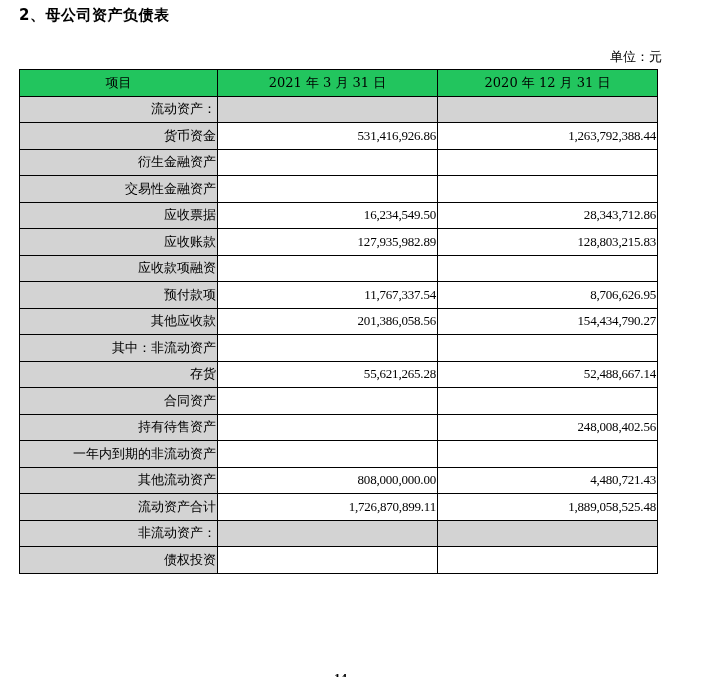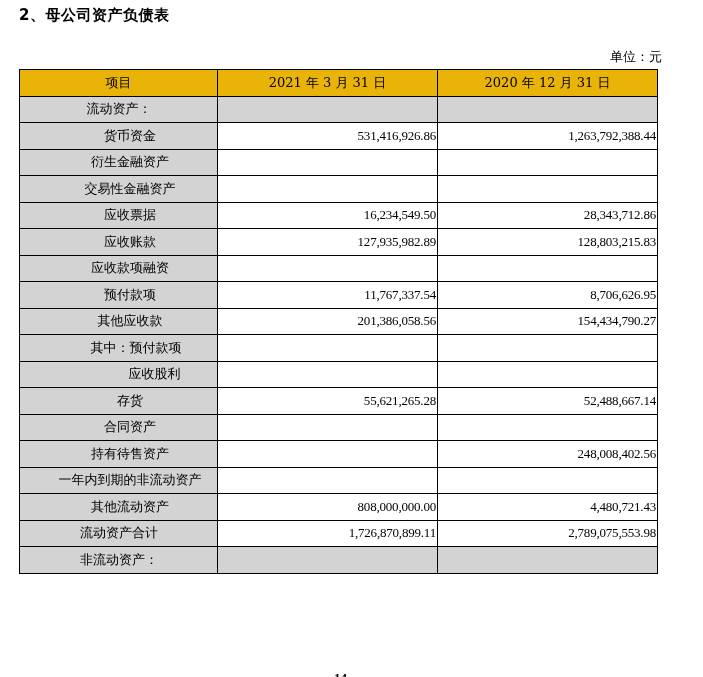--- a/index.html
+++ b/index.html
@@ -7,22 +7,22 @@
          font-family: "DejaVu Serif", "Liberation Serif", serif; color: #000; }
   .section-title { position: absolute; left: 19px; top: 6px; font-size: 15px; font-weight: bold;
                    font-family: "DejaVu Sans", "Liberation Sans", sans-serif; letter-spacing: 0.5px; }
   .unit { position: absolute; right: 41px; top: 48px; font-size: 13px; }
   table.bs { position: absolute; left: 19px; top: 69px; border-collapse: collapse; table-layout: fixed; width: 638px; }
   table.bs col.c0 { width: 198px; }
   table.bs col.c1 { width: 220px; }
   table.bs col.c2 { width: 220px; }
   table.bs th, table.bs td { border: 1.5px solid #000; height: 25.5px; padding: 0 1px; font-size: 13px;
                              white-space: nowrap; overflow: hidden; }
-  table.bs th { background: #eab308; font-weight: normal; }
-  td.label { background: #d3d3d3; text-align: center; }
+  table.bs th { background: #22c55e; font-weight: normal; }
+  td.label { background: #d3d3d3; text-align: right; }
   td.num { text-align: right; background: #fff; font-family: "Liberation Serif", "DejaVu Serif", serif; font-size: 13.5px; letter-spacing: -0.2px; }
   tr.section td.num { background: #d3d3d3; }
   .ind0 { padding-left: 2px !important; }
   .ind1 { padding-left: 24px !important; }
   .ind2 { padding-left: 36px !important; }
   .ind3 { padding-left: 73px !important; }
   .page-num { position: absolute; left: 334px; top: 670px; font-size: 13px; font-family: "Liberation Serif", serif; font-weight: bold; }
 </style>
 </head>
 <body>
@@ -83,26 +83,21 @@
         <td class="label ind1">预付款项</td>
         <td class="num">11,767,337.54</td>
         <td class="num">8,706,626.95</td>
       </tr>
       <tr>
         <td class="label ind1">其他应收款</td>
         <td class="num">201,386,058.56</td>
         <td class="num">154,434,790.27</td>
       </tr>
       <tr>
-        <td class="label ind2">其中：预付款项</td>
-        <td class="num"></td>
-        <td class="num"></td>
-      </tr>
-      <tr>
-        <td class="label ind3">应收股利</td>
+        <td class="label ind2">其中：非流动资产</td>
         <td class="num"></td>
         <td class="num"></td>
       </tr>
       <tr>
         <td class="label ind1">存货</td>
         <td class="num">55,621,265.28</td>
         <td class="num">52,488,667.14</td>
       </tr>
       <tr>
         <td class="label ind1">合同资产</td>
@@ -120,23 +115,28 @@
         <td class="num"></td>
       </tr>
       <tr>
         <td class="label ind1">其他流动资产</td>
         <td class="num">808,000,000.00</td>
         <td class="num">4,480,721.43</td>
       </tr>
       <tr>
         <td class="label ind0">流动资产合计</td>
         <td class="num">1,726,870,899.11</td>
-        <td class="num">2,789,075,553.98</td>
+        <td class="num">1,889,058,525.48</td>
       </tr>
       <tr class="section">
         <td class="label ind0">非流动资产：</td>
+        <td class="num"></td>
+        <td class="num"></td>
+      </tr>
+      <tr>
+        <td class="label ind1">债权投资</td>
         <td class="num"></td>
         <td class="num"></td>
       </tr>
     </tbody>
 </table>
 
 <div class="page-num">14</div>
 
 </body></html>

